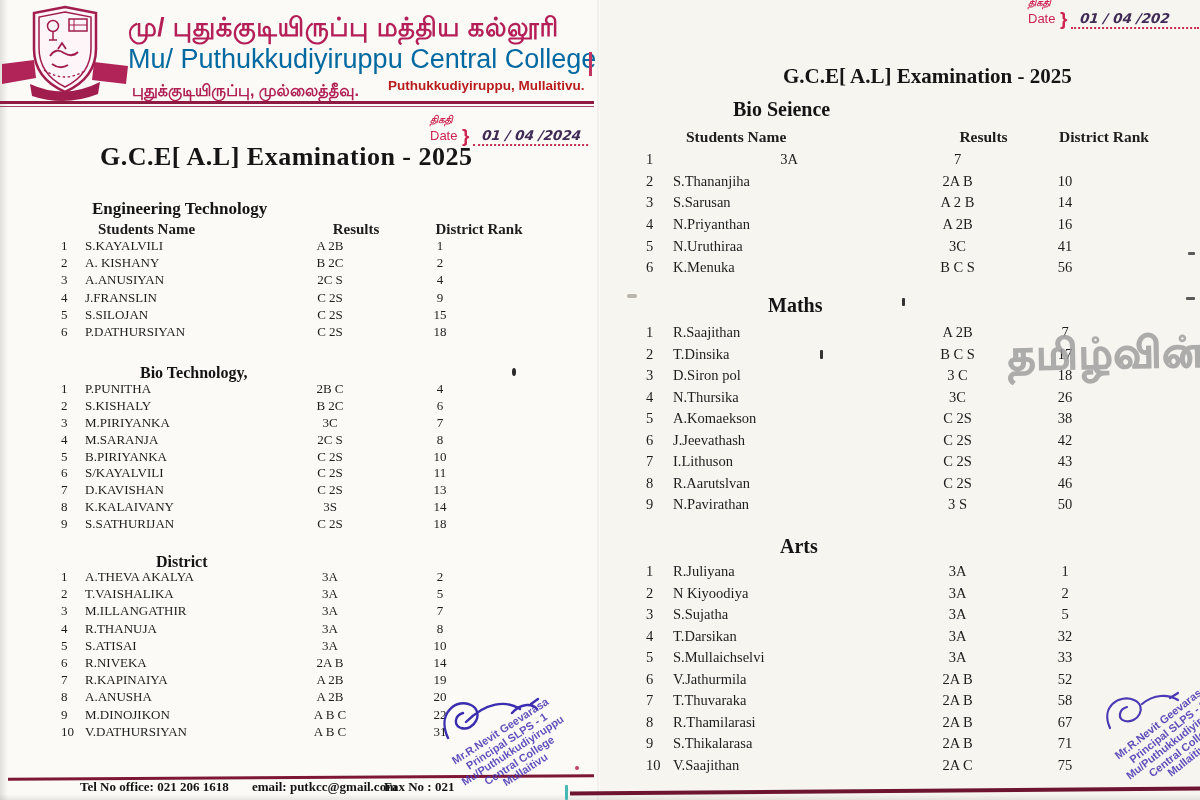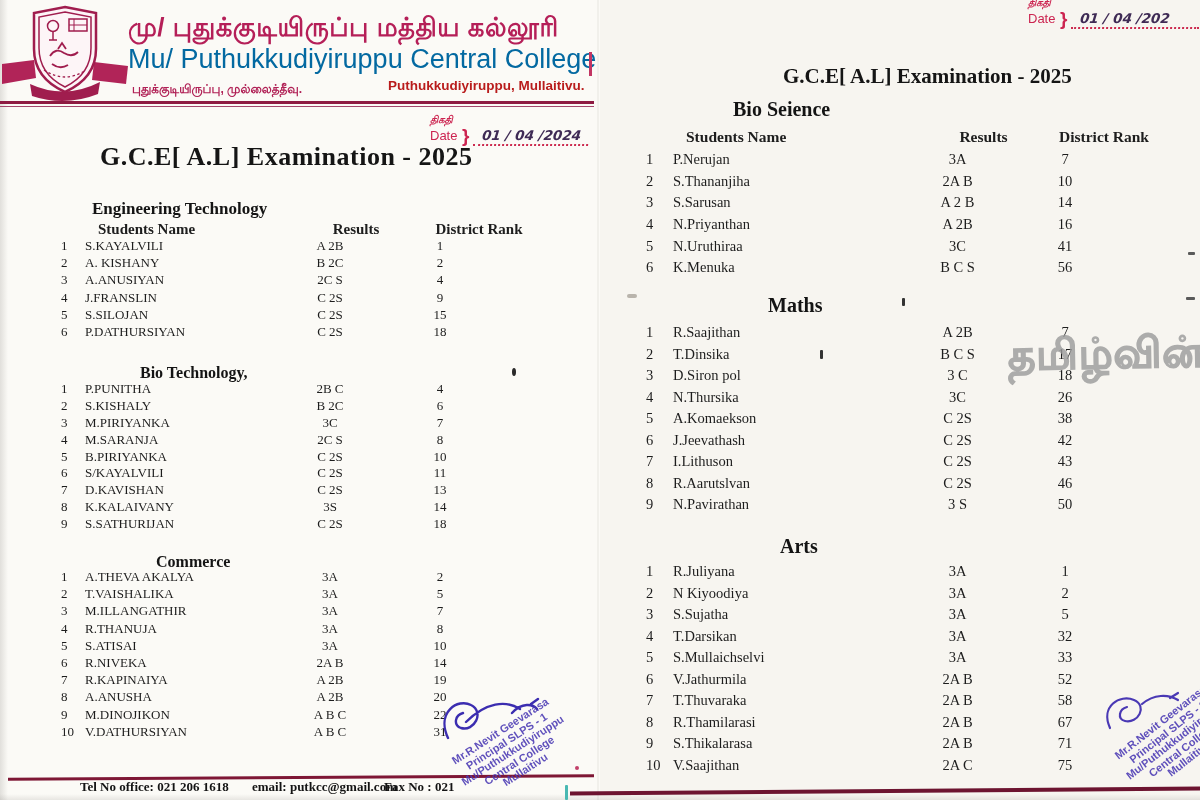--- a/index.html
+++ b/index.html
@@ -6,21 +6,21 @@
   body{
     width:1200px;height:800px;position:relative;overflow:hidden;
     background:#fbfaf6;
     font-family:"Liberation Serif", serif;
     color:#1d1d1d;
   }
   .abs{position:absolute;}
   
   .tamil-title{left:128px;top:12px;font-family:"Liberation Sans",sans-serif;font-weight:bold;font-size:26px;color:#b51f58;letter-spacing:.5px;white-space:nowrap;}
   .eng-title{left:128px;top:44px;font-family:"Liberation Sans",sans-serif;font-weight:normal;font-size:27px;color:#0369a1;white-space:nowrap;}
-  .tamil-sub{left:132px;top:82px;font-family:"Liberation Sans",sans-serif;font-weight:bold;font-size:12px;color:#b02055;}
+  .tamil-sub{left:132px;top:82px;font-family:"Liberation Sans",sans-serif;font-weight:bold;font-size:16px;color:#b02055;}
   .location{left:388px;top:78px;font-family:"Liberation Sans",sans-serif;font-weight:bold;font-size:13.5px;color:#b91c1c;}
   .rule-top{left:0;top:101px;width:594px;height:3px;background:#8e1b42;}
   .rule-top2{left:0;top:106px;width:594px;height:1px;background:#a4486d;}
   .red-dash{left:589px;top:52px;width:2.5px;height:24px;background:#c23563;}
   
   .date-block{font-family:"Liberation Sans",sans-serif;color:#cc2450;}
   .d-tamil{font-size:10px;font-weight:bold;font-style:italic;display:block;line-height:10px;}
   .d-label{font-size:13px;font-weight:normal;line-height:13px;}
   .d-brace{font-size:19px;font-weight:bold;vertical-align:-2px;}
   .d-value{font-family:"DejaVu Sans",sans-serif;font-style:italic;font-size:13.5px;font-weight:bold;color:#3f2b55;border-bottom:2px dotted #cc2b50;padding:0 8px 1px 8px;transform:skewX(-6deg);display:inline-block;}
@@ -201,21 +201,21 @@
       <span class="c-rank">14</span>
     </div>
     <div class="row">
       <span class="c-no">9</span>
       <span class="c-name">S.SATHURIJAN</span>
       <span class="c-res">C 2S</span>
       <span class="c-rank">18</span>
     </div>
   </div>
 
-<div class="abs sec-head" style="left:156px;top:553px;font-size:16px;">Commerce</div>
+<div class="abs sec-head" style="left:156px;top:553px;font-size:16px;">District</div>
 <div class="abs left-table rows-left" style="left:55px;top:569px;width:445px;">
     <div class="row">
       <span class="c-no">1</span>
       <span class="c-name">A.THEVA AKALYA</span>
       <span class="c-res">3A</span>
       <span class="c-rank">2</span>
     </div>
     <div class="row">
       <span class="c-no">2</span>
       <span class="c-name">T.VAISHALIKA</span>
@@ -300,21 +300,20 @@
 <div class="abs sec-head" style="left:733px;top:98px;font-size:20px;">Bio Seience</div>
 <div class="abs thead right-table" style="left:640px;top:128px;width:480px;font-size:15.5px;">
   <span class="c-no"></span>
   <span>Students Name</span>
   <span class="c-res">Results</span>
   <span class="c-rank">District Rank</span>
 </div>
 <div class="abs right-table rows-right" style="left:640px;top:150px;width:480px;--rh:21.7px;">
     <div class="row">
       <span class="c-no">1</span>
-      <span class="c-name">P.Nerujan</span>
       <span class="c-res">3A</span>
       <span class="c-rank">7</span>
     </div>
     <div class="row">
       <span class="c-no">2</span>
       <span class="c-name">S.Thananjiha</span>
       <span class="c-res">2A B</span>
       <span class="c-rank">10</span>
     </div>
     <div class="row">

